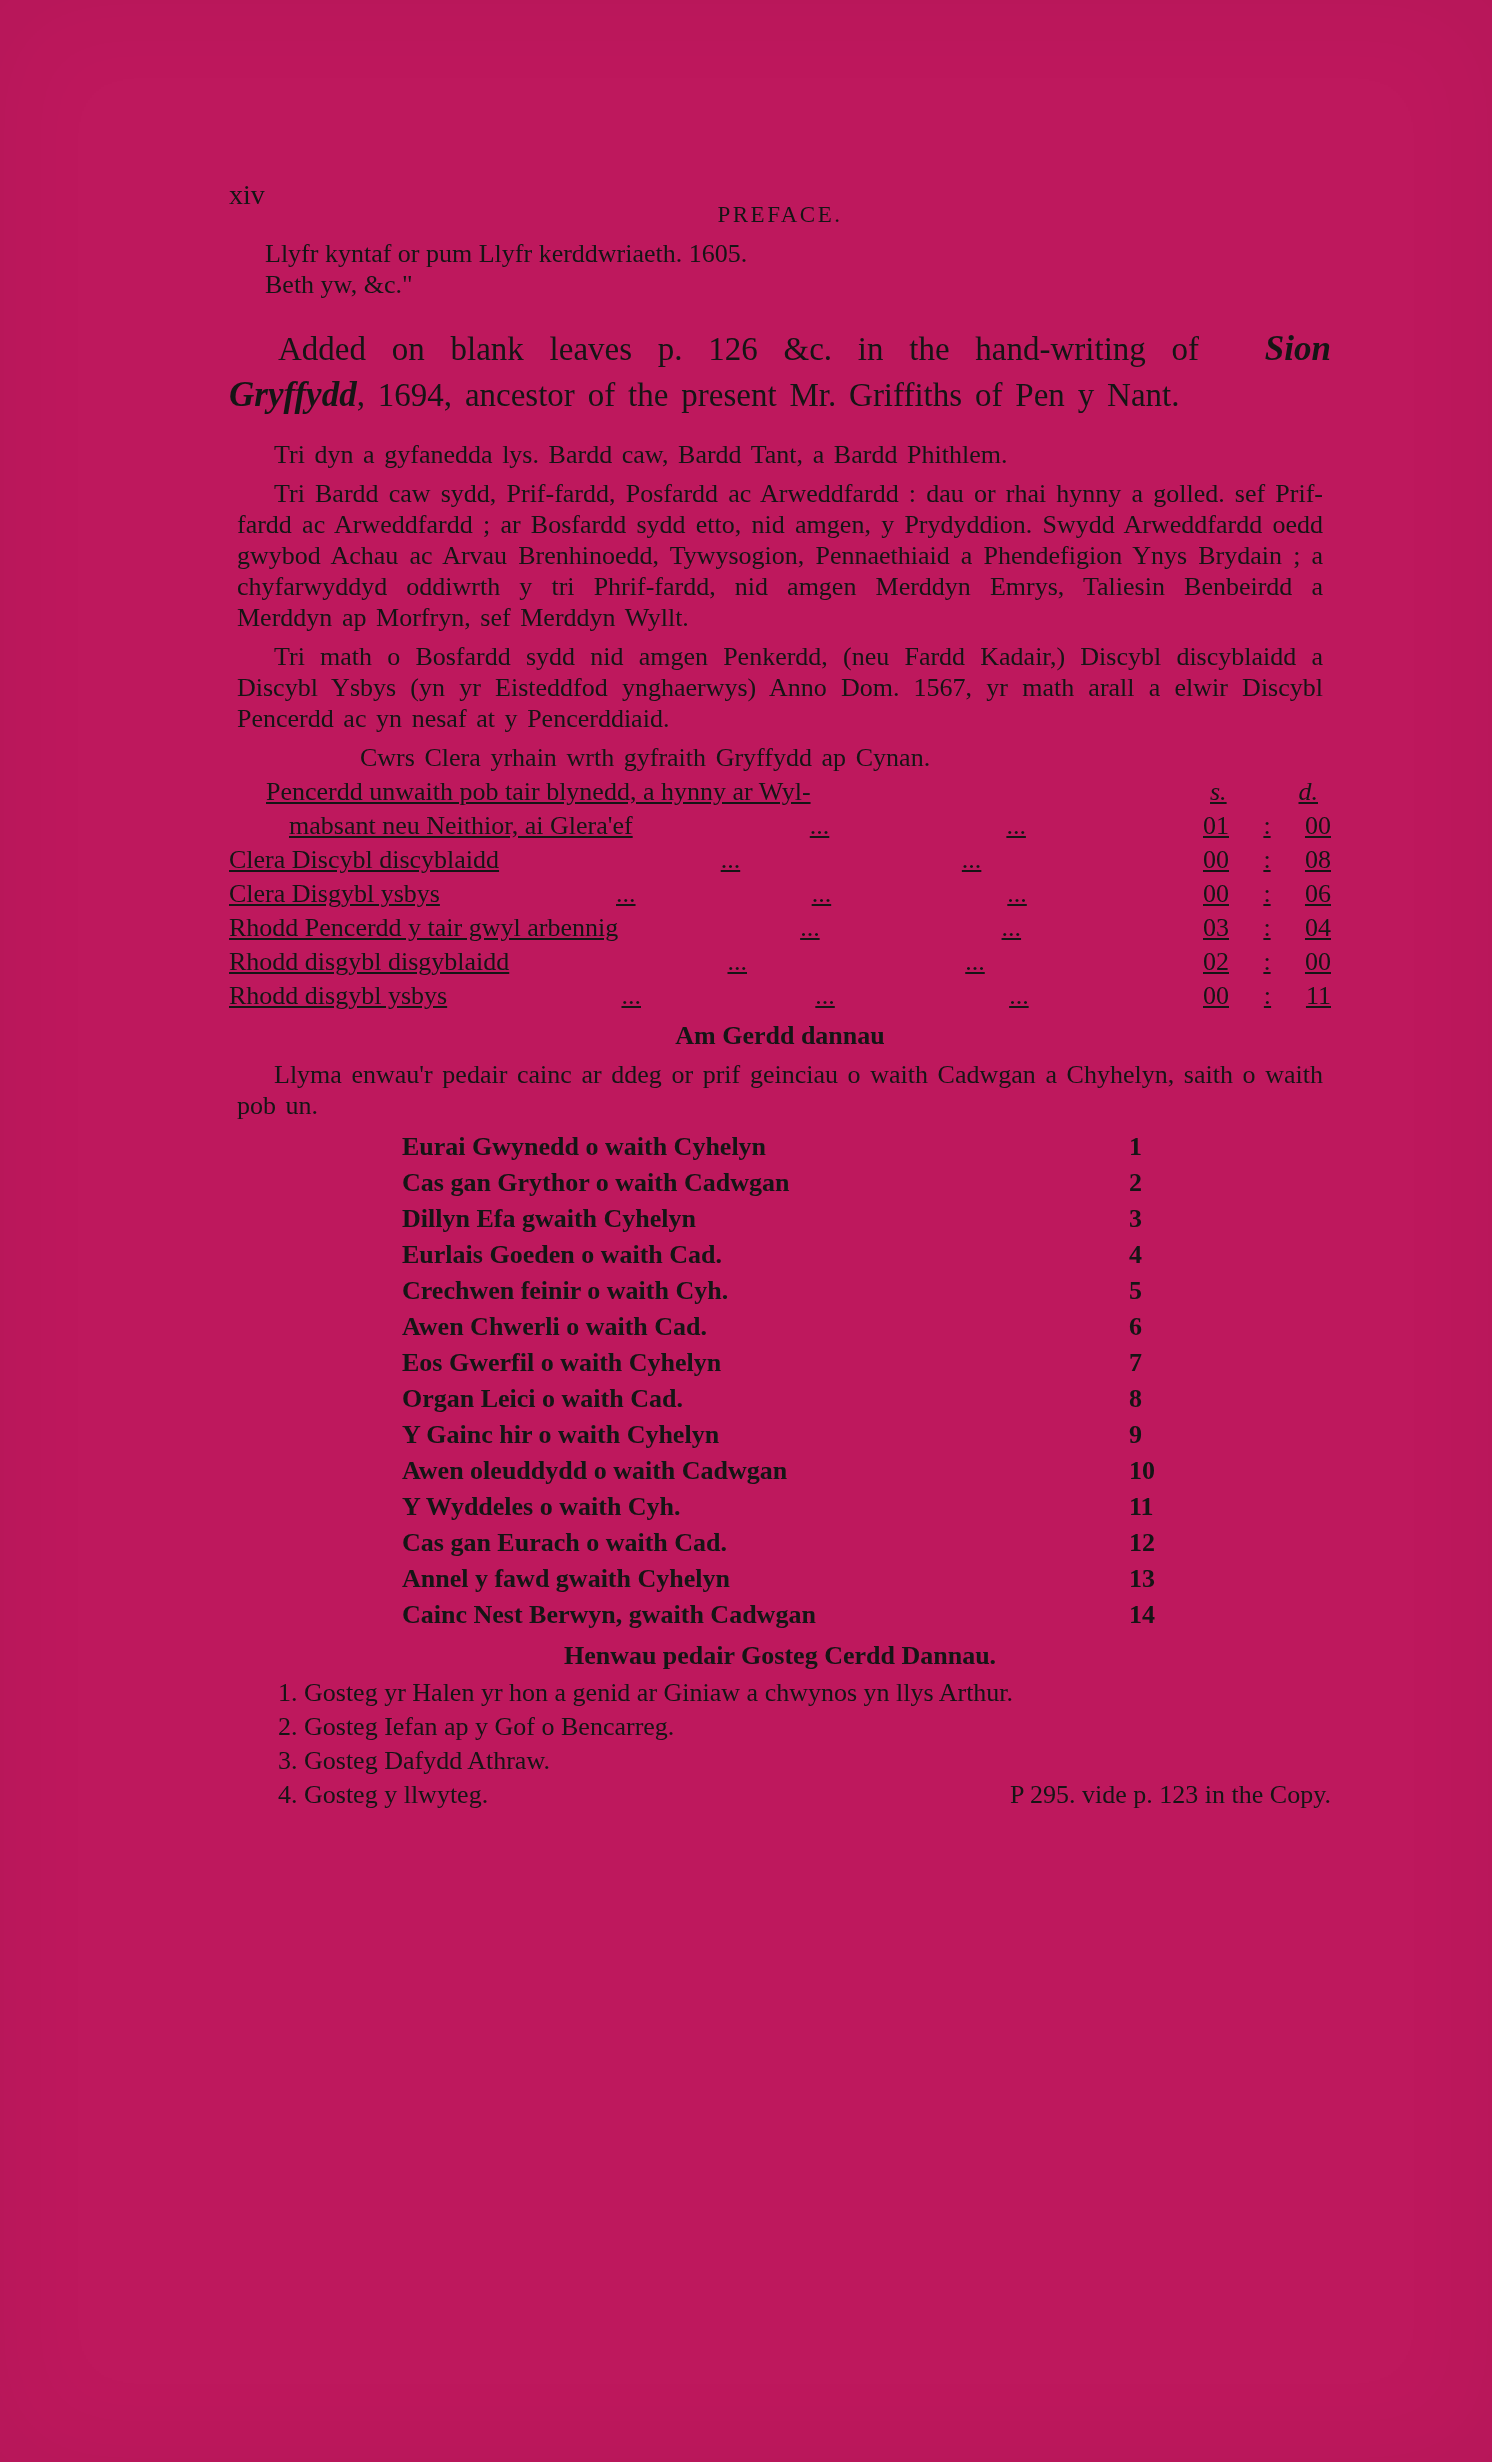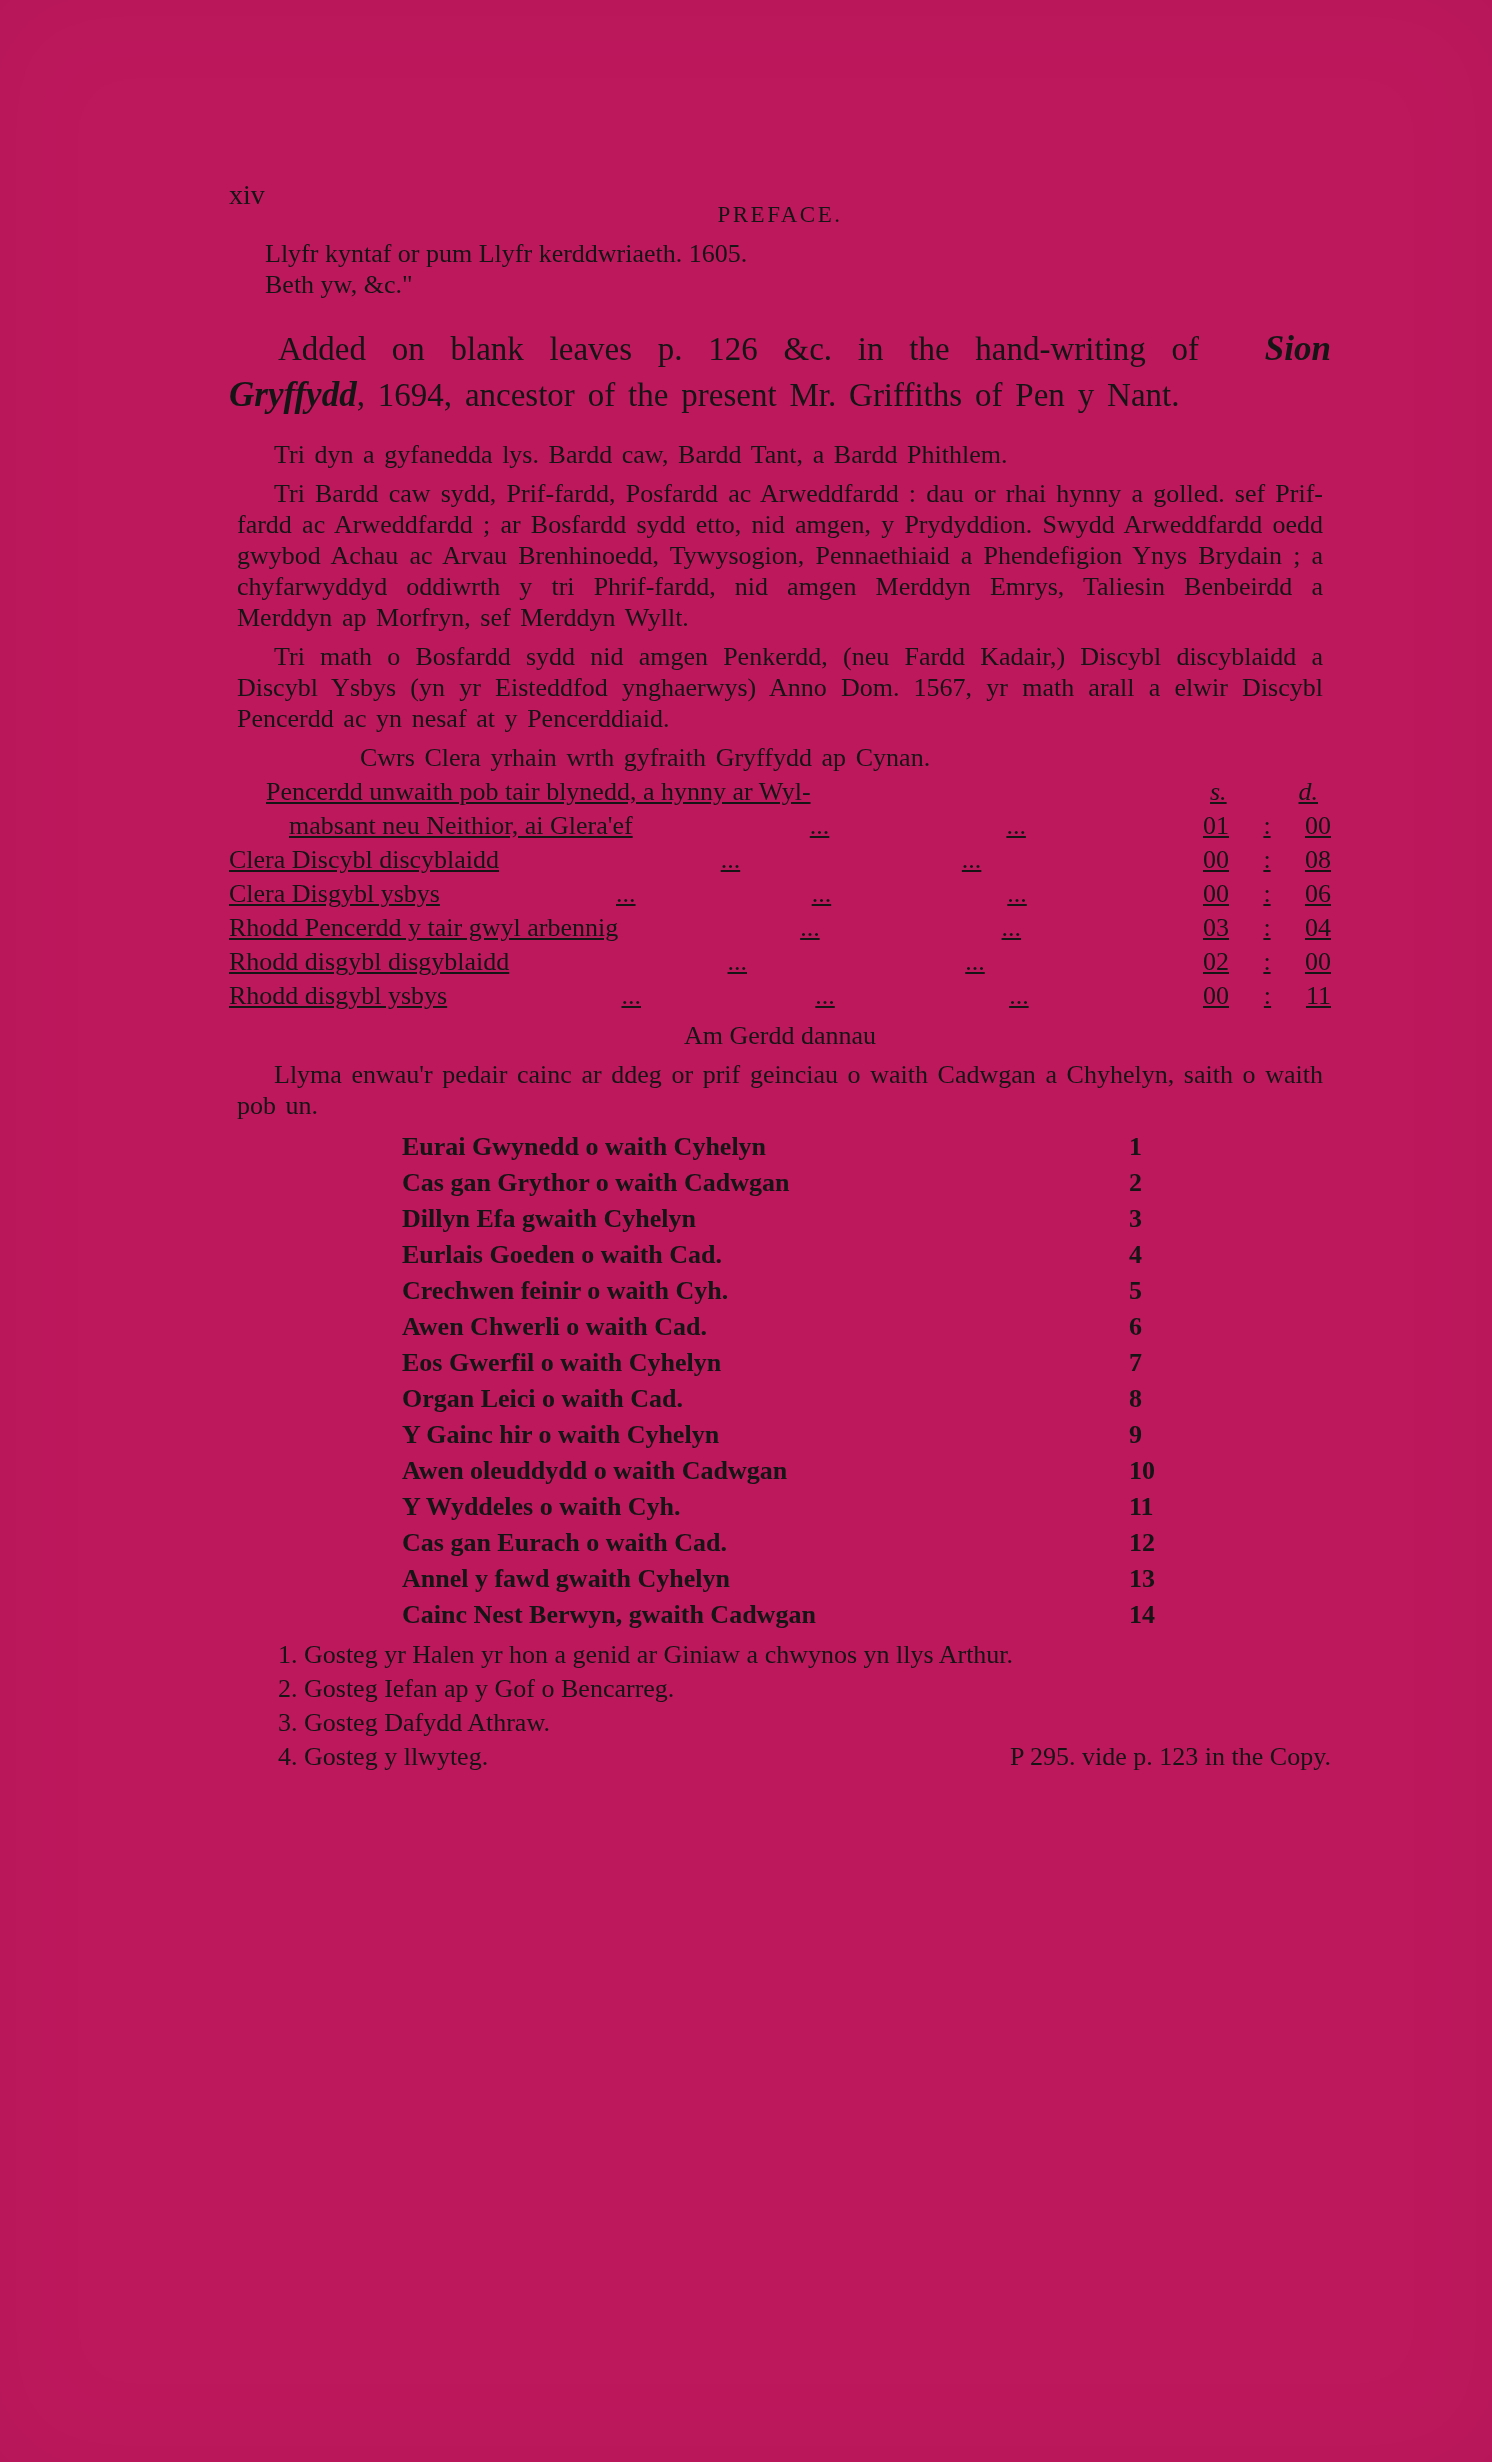--- a/index.html
+++ b/index.html
@@ -44,21 +44,21 @@
   
   .fee-table { margin-top: 2px; margin-bottom: 4px; }
   .fee-row { display: flex; align-items: center; line-height: 34px; text-decoration: underline; }
   .fee-label { white-space: nowrap; }
   .ind-head { padding-left: 37px; }
   .ind-cont { padding-left: 60px; }
   .fee-leaders { flex: 1; display: flex; justify-content: space-evenly; }
   .fee-amt { width: 128px; display: flex; justify-content: space-between; flex: none; }
   .fee-amt.heads { font-style: italic; padding: 0 13px 0 7px; box-sizing: border-box; }
   
-  .center-head { text-align: center; font-weight: 400; margin: 7px 0 5px 0; }
+  .center-head { text-align: center; font-weight: 700; margin: 7px 0 5px 0; }
   
   .cainc-list { margin: 4px 0 5px 173px; width: 764px; }
   .cainc-row { display: flex; justify-content: space-between; line-height: 36px; font-weight: bold; }
   .cainc-num { width: 37px; text-align: left; flex: none; }
   
   .gosteg-item { margin: 0; text-indent: 49px; line-height: 34px; text-align: justify; }
   .g-right { float: right; }
 </style>
 </head>
 <body>
@@ -229,20 +229,21 @@
       <div class="cainc-row">
         <span class="cainc-name">Annel y fawd gwaith Cyhelyn</span>
         <span class="cainc-num">13</span>
       </div>
       <div class="cainc-row">
         <span class="cainc-name">Cainc Nest Berwyn, gwaith Cadwgan</span>
         <span class="cainc-num">14</span>
       </div>
     </div>
 
+    <div class="center-head">Henwau pedair Gosteg Cerdd Dannau.</div>
 
     <p class="gosteg-item"><span>1.</span>&nbsp;<span>Gosteg yr Halen yr hon a genid ar Giniaw a chwynos yn llys Arthur.</span></p>
     <p class="gosteg-item"><span>2.</span>&nbsp;<span>Gosteg Iefan ap y Gof o Bencarreg.</span></p>
     <p class="gosteg-item"><span>3.</span>&nbsp;<span>Gosteg Dafydd Athraw.</span></p>
     <p class="gosteg-item"><span class="g-right">P 295. vide p. 123 in the Copy.</span><span>4.</span>&nbsp;<span>Gosteg y llwyteg.</span></p>
 
   </div>
 </div>
 
 

